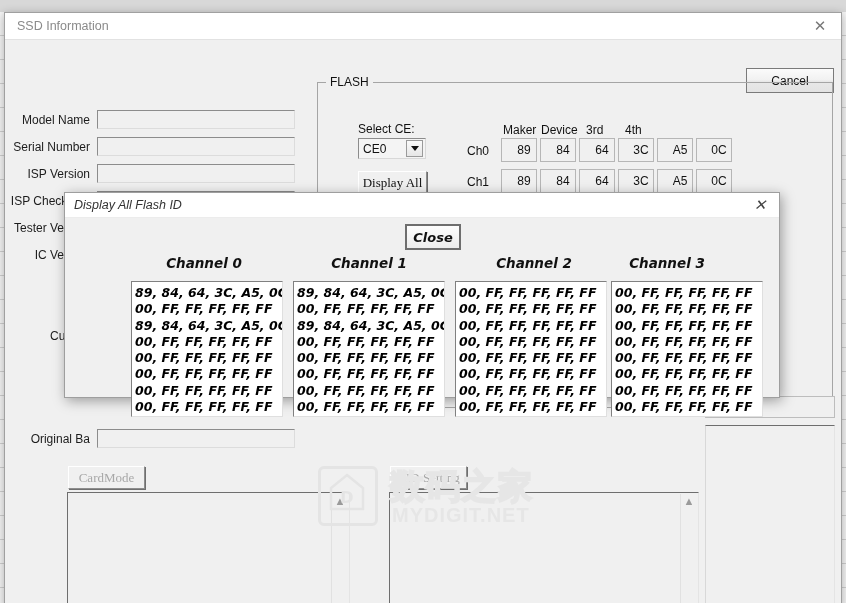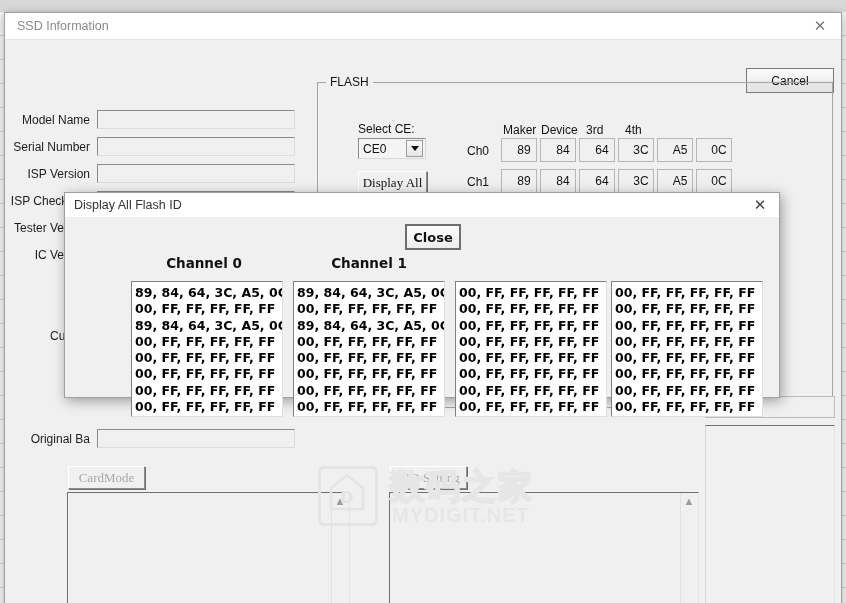--- a/index.html
+++ b/index.html
@@ -262,20 +262,21 @@
 
   
   .dlg {
     position: absolute;
     left: 64px; top: 180px;
     width: 716px; height: 206px;
     background: #f0f0f0;
     border: 1px solid #9e9e9e;
     box-shadow: 2px 3px 12px rgba(0,0,0,.35);
     box-sizing: border-box;
+    font-style: italic;
   }
   .dlg-title {
     height: 25px;
     background: #ffffff;
     border-bottom: 1px solid #ececec;
     display: flex; align-items: center;
     box-sizing: border-box;
   }
   .dlg-title .caption {
     margin-left: 9px; font-size: 12.5px; color: #333;
@@ -543,20 +544,22 @@
     <div class="dlg-title">
       <span class="caption">Display All Flash ID</span>
       <span class="spacer"></span>
       <span class="dlg-close">✕</span>
     </div>
 
     <div class="btn" id="close-btn">Close</div>
 
     <div class="chan-title" style="left:64px;">Channel 0</div>
     <div class="chan-title" style="left:229px;">Channel 1</div>
+    <div class="chan-title" style="left:394px;">Channel 2</div>
+    <div class="chan-title" style="left:527px;">Channel 3</div>
 
 
     <div class="id-box" style="left:66px;">
       <div>89, 84, 64, 3C, A5, 0C</div>
       <div>00, FF, FF, FF, FF, FF</div>
       <div>89, 84, 64, 3C, A5, 0C</div>
       <div>00, FF, FF, FF, FF, FF</div>
       <div>00, FF, FF, FF, FF, FF</div>
       <div>00, FF, FF, FF, FF, FF</div>
       <div>00, FF, FF, FF, FF, FF</div>

